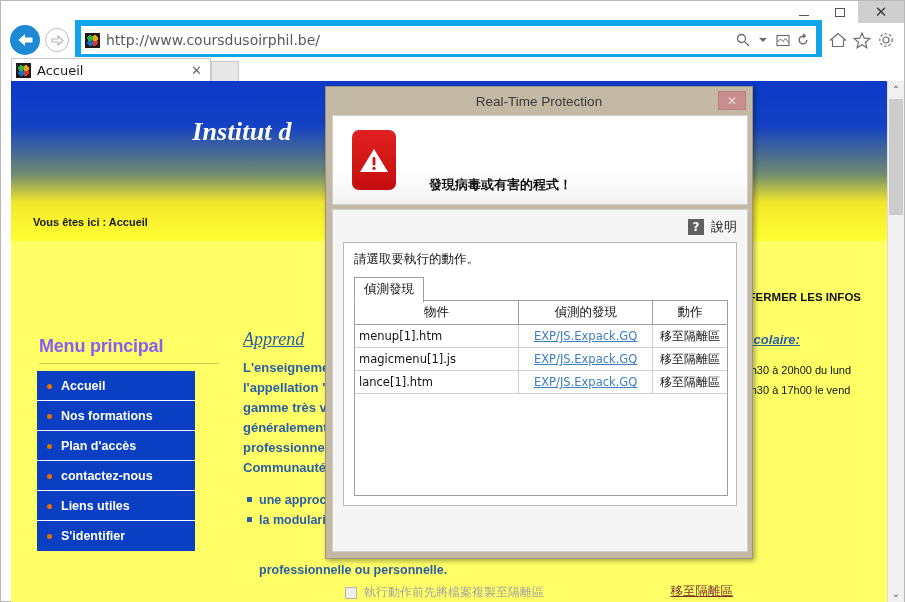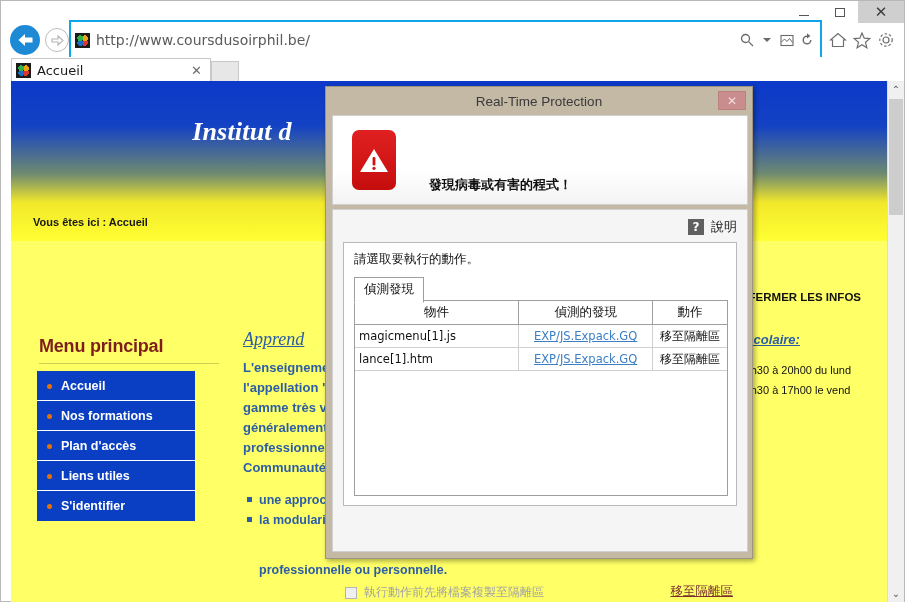--- a/index.html
+++ b/index.html
@@ -46,22 +46,22 @@
     flex: none;
   }
   .nav-back svg { display: block; }
   .nav-fwd {
     width: 22px; height: 22px; border-radius: 50%;
     border: 1px solid #bdbdbd; margin-left: 5px;
     display: flex; align-items: center; justify-content: center; flex: none;
     background: #fff;
   }
   .addressbar {
-    flex: 1; margin-right: 4px; height: 40px;
-    border: 2px solid #0ea5e9; background: #fff;
+    flex: 1; margin-left: 6px; margin-right: 4px; height: 40px;
+    border: 6px solid #0ea5e9; background: #fff;
     display: flex; align-items: center; box-sizing: border-box;
   }
   .favicon {
     width: 15px; height: 15px; margin-left: 4px; flex: none;
     background: #1b1b1b;
     position: relative; overflow: hidden;
   }
   .favicon::before {
     content: ""; position: absolute; left: 2px; top: 2px; width: 11px; height: 11px;
     background:
@@ -119,21 +119,21 @@
   .page-body {
     position: absolute; left: 0; top: 160px; right: 0; bottom: 0;
     background: #ffff66;
   }
   .breadcrumb {
     position: absolute; left: 22px; top: 135px;
     font-size: 11px; font-weight: bold; color: #1a1a1a;
   }
   .menu-title {
     position: absolute; left: 28px; top: 255px;
-    font-size: 18px; font-weight: bold; color: #7f1d1d;
+    font-size: 18px; font-weight: bold; color: #8b5cf6;
     letter-spacing: -0.2px;
   }
   .menu-rule {
     position: absolute; left: 28px; top: 282px; width: 180px; height: 1px; background: #cfcf55;
   }
   .menu-box {
     position: absolute; left: 26px; top: 290px; width: 158px;
     background: #0a3fc4; padding: 0;
   }
   .menu-item {
@@ -434,20 +434,24 @@
         <div class="menu-item">
           <span class="bullet"></span>
           <span>Nos formations</span>
         </div>
         <div class="menu-item">
           <span class="bullet"></span>
           <span>Plan d'accès</span>
         </div>
         <div class="menu-item">
           <span class="bullet"></span>
+          <span>contactez-nous</span>
+        </div>
+        <div class="menu-item">
+          <span class="bullet"></span>
           <span>Liens utiles</span>
         </div>
         <div class="menu-item">
           <span class="bullet"></span>
           <span>S'identifier</span>
         </div>
       </div>
 
       <div class="article">
         <div class="article-h">Apprend</div>
@@ -522,20 +526,25 @@
               </colgroup>
               <thead>
                 <tr>
                   <th>物件</th>
                   <th>偵測的發現</th>
                   <th>動作</th>
                 </tr>
               </thead>
               <tbody>
                 <tr>
+                  <td class="obj">menup[1].htm</td>
+                  <td class="det"><a href="#">EXP/JS.Expack.GQ</a></td>
+                  <td class="act">移至隔離區</td>
+                </tr>
+                <tr>
                   <td class="obj">magicmenu[1].js</td>
                   <td class="det"><a href="#">EXP/JS.Expack.GQ</a></td>
                   <td class="act">移至隔離區</td>
                 </tr>
                 <tr>
                   <td class="obj">lance[1].htm</td>
                   <td class="det"><a href="#">EXP/JS.Expack.GQ</a></td>
                   <td class="act">移至隔離區</td>
                 </tr>
               </tbody>

